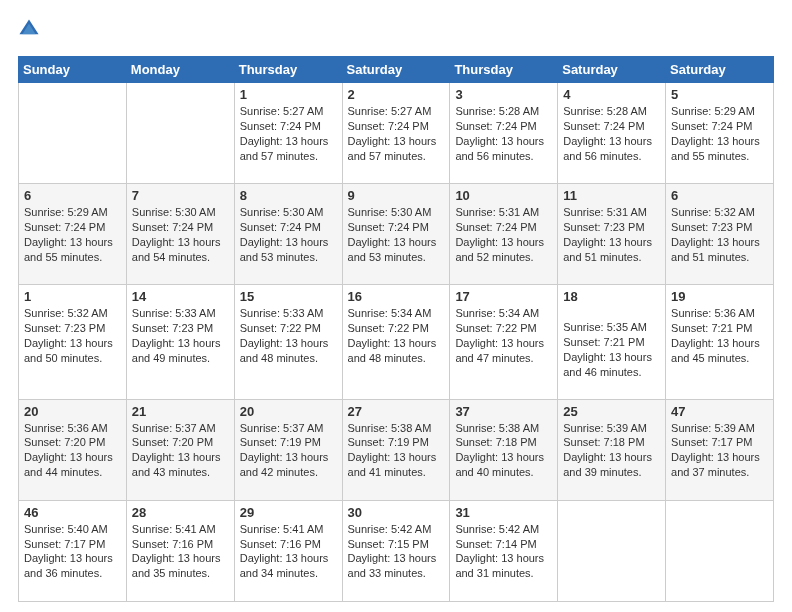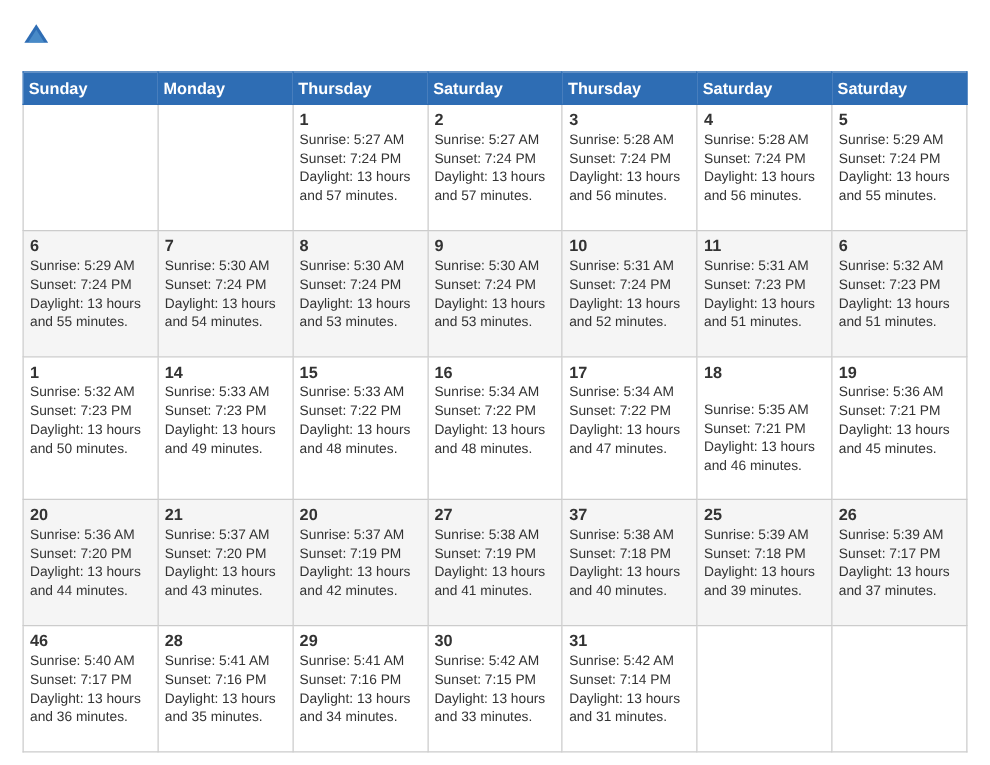--- a/index.html
+++ b/index.html
@@ -309,21 +309,21 @@
 and 40 minutes.</div>
           </td>
           <td>
             <span class="day-num">25</span>
             <div class="cell-detail" style="white-space: pre-line;">Sunrise: 5:39 AM
 Sunset: 7:18 PM
 Daylight: 13 hours
 and 39 minutes.</div>
           </td>
           <td>
-            <span class="day-num">26</span>
+            <span class="day-num">47</span>
             <div class="cell-detail" style="white-space: pre-line;">Sunrise: 5:39 AM
 Sunset: 7:17 PM
 Daylight: 13 hours
 and 37 minutes.</div>
           </td>
         </tr>
         <tr>
           <td>
             <span class="day-num">46</span>
             <div class="cell-detail" style="white-space: pre-line;">Sunrise: 5:40 AM

